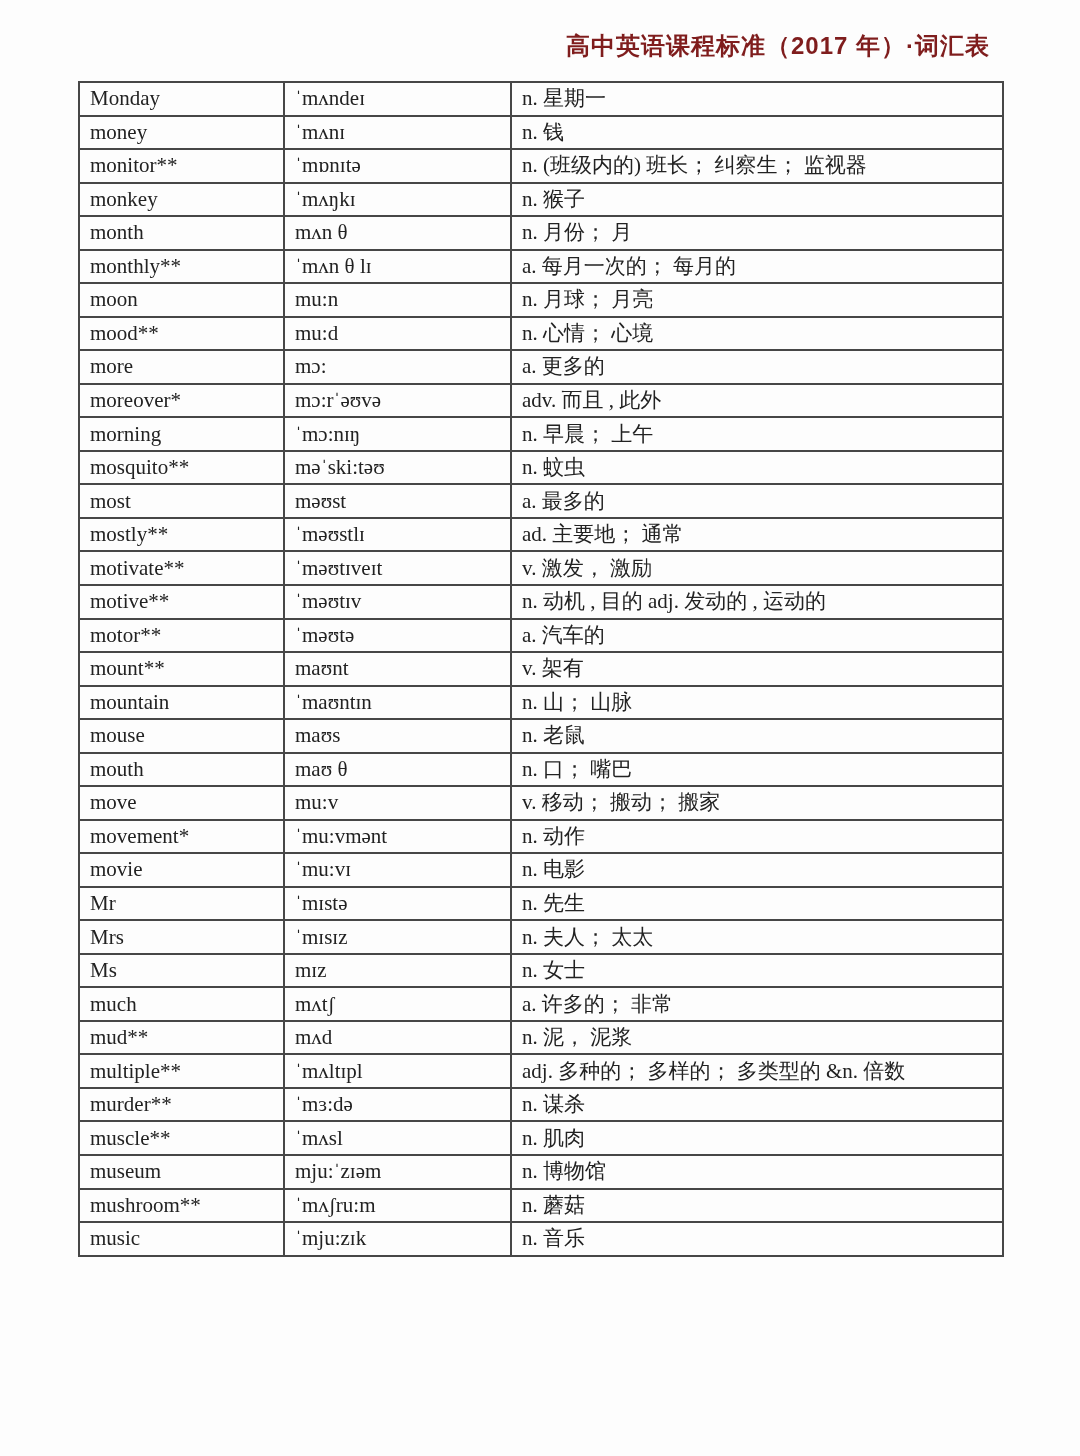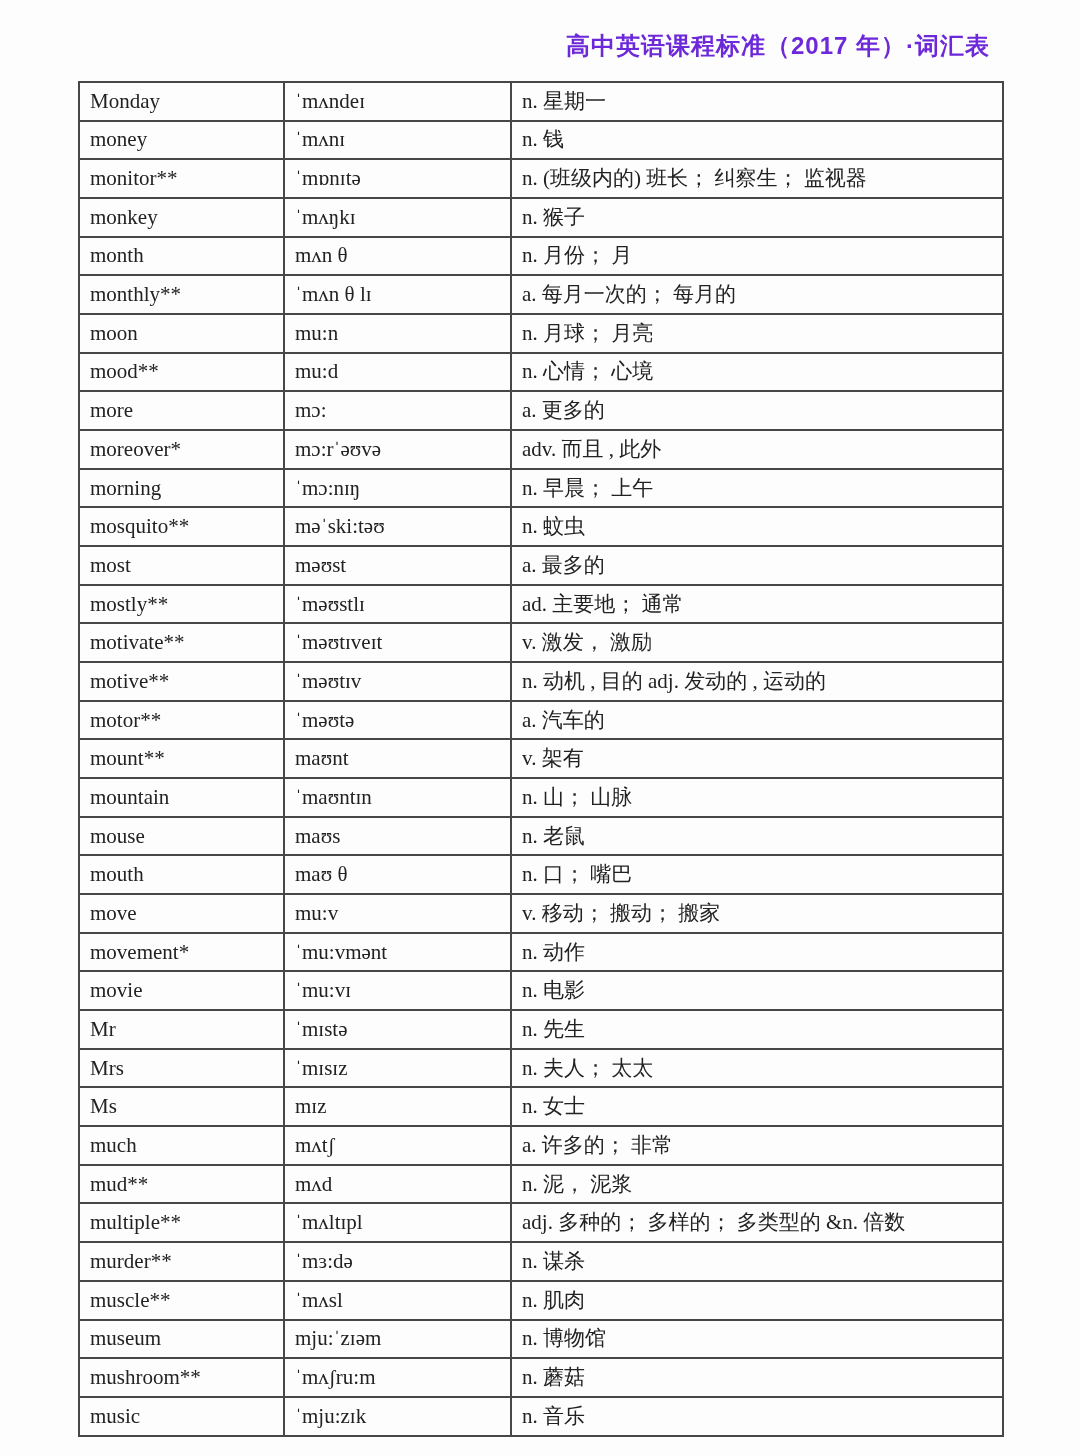--- a/index.html
+++ b/index.html
@@ -19,29 +19,29 @@
   .page-title {
     position: absolute;
     top: 30px;
     left: 78px;
     width: 912px;
     text-align: right;
     font-family: "Liberation Sans", "DejaVu Sans", sans-serif;
     font-weight: bold;
     font-size: 24px;
     letter-spacing: 1px;
-    color: #6d28d9;
+    color: #7f1d1d;
     white-space: nowrap;
   }
   table.vocab {
     position: absolute;
     left: 78px;
     top: 81px;
     width: 924px;
-    height: 1356px;
+    height: 1176px;
     border-collapse: collapse;
     table-layout: fixed;
   }
   table.vocab td {
     border: 2px solid #474747;
     padding: 0 4px 0 10px;
     font-size: 21px;
     line-height: 1.1;
     vertical-align: middle;
     white-space: nowrap;

